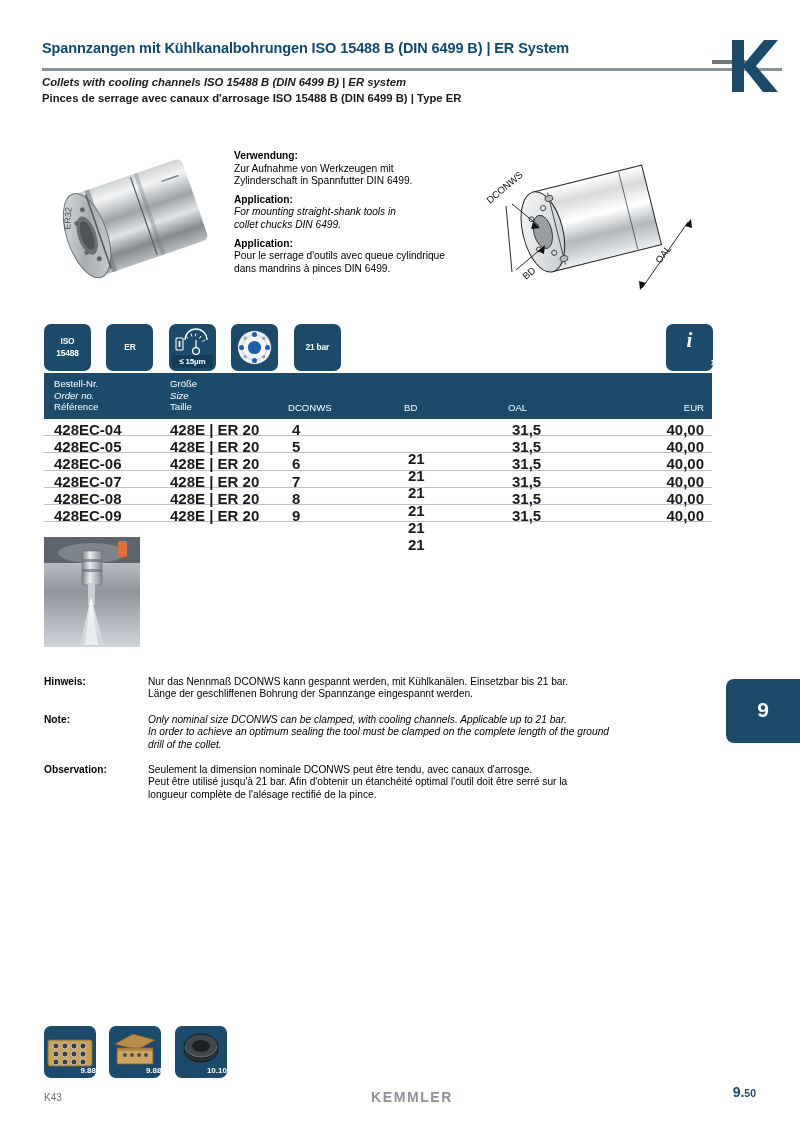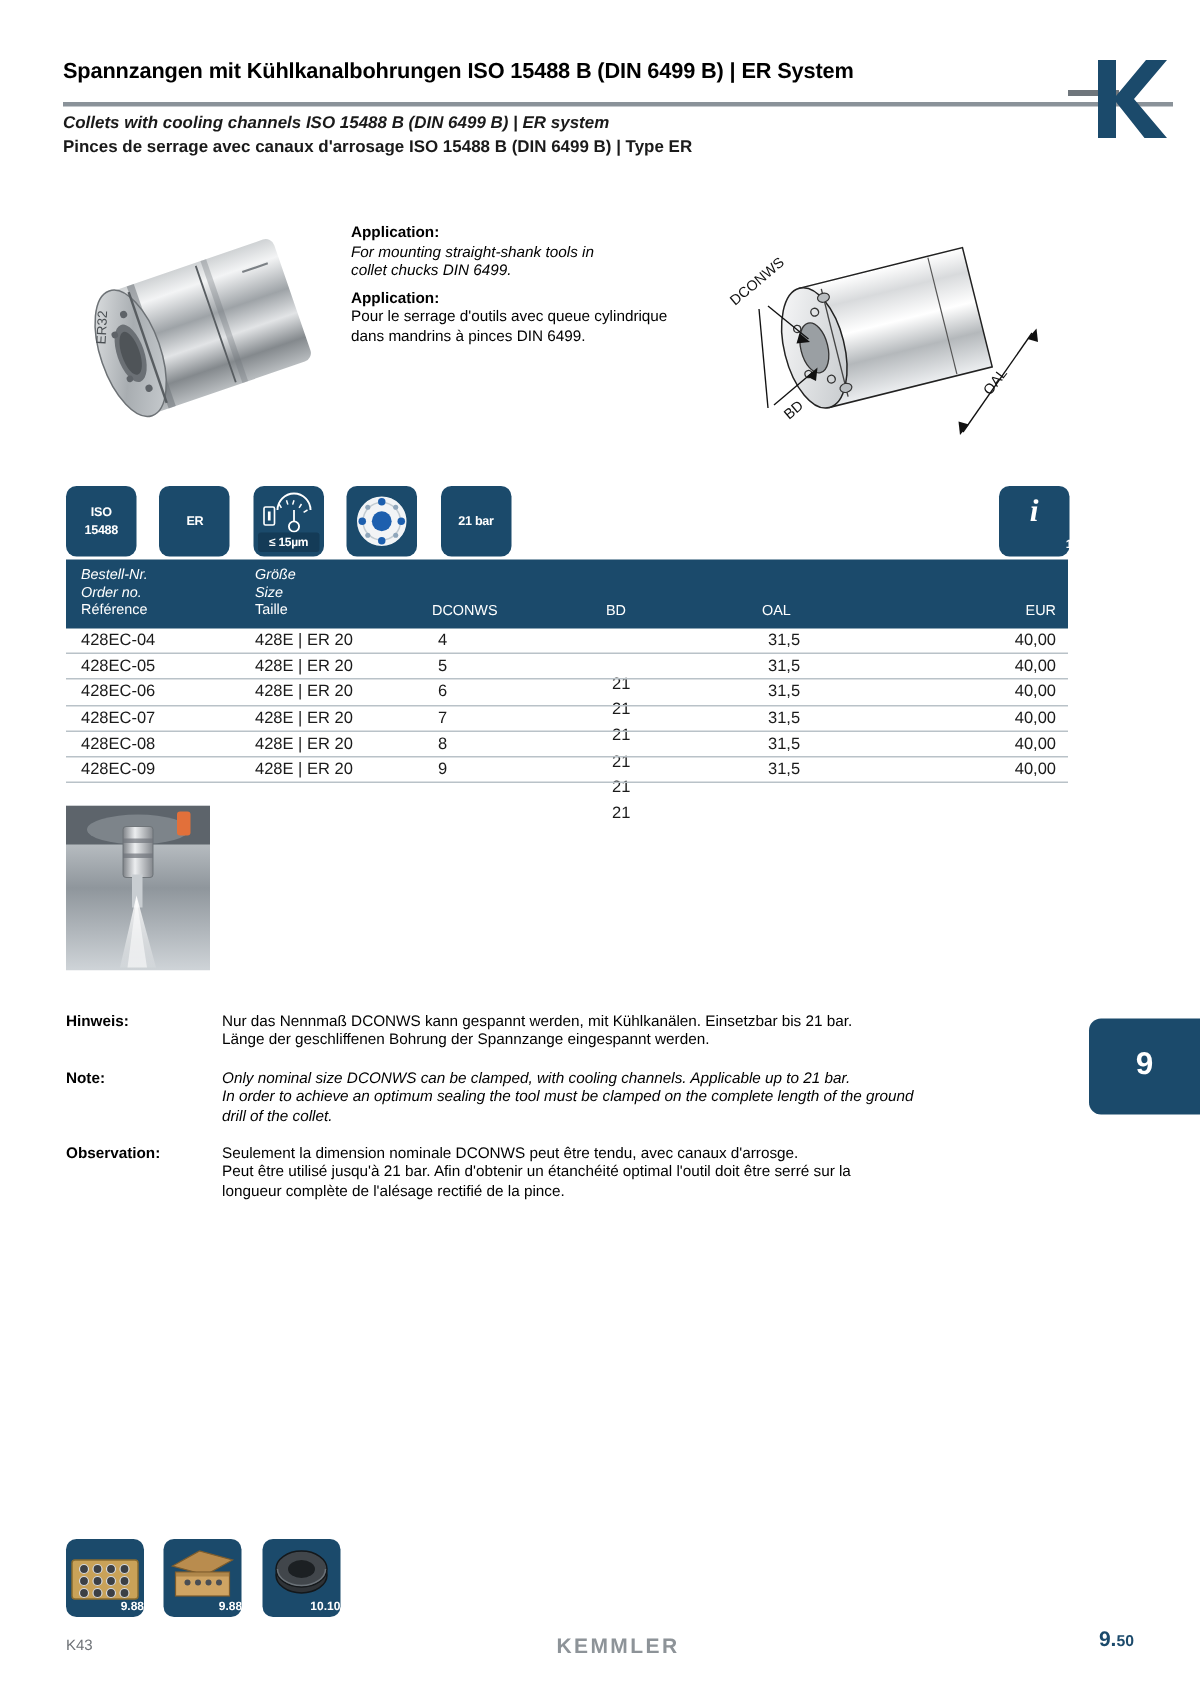--- a/index.html
+++ b/index.html
@@ -6,21 +6,21 @@
   body{
     width:800px;height:1131px;background:#ffffff;
     font-family:"Liberation Sans",sans-serif;
     color:#1a1a1a;position:relative;overflow:hidden;
   }
   .page{position:absolute;left:0;top:0;width:800px;height:1131px;}
 
   
   .title-main{
     position:absolute;left:42px;top:40px;width:660px;
-    font-size:14.5px;font-weight:bold;color:#000000;letter-spacing:-0.1px;
+    font-size:14.5px;font-weight:bold;color:#0c4a6e;letter-spacing:-0.1px;
   }
   .title-rule{
     position:absolute;left:42px;top:68px;width:740px;height:3px;
     background:#8a9299;
   }
   .title-sub1{
     position:absolute;left:42px;top:76px;width:660px;
     font-size:11.3px;font-style:italic;font-weight:bold;color:#1a1a1a;
   }
   .title-sub2{
@@ -72,30 +72,30 @@
     position:absolute;left:0;bottom:4px;width:100%;text-align:center;
     color:#fff;font-size:8px;font-weight:bold;padding-left:31px;
   }
 
   
   .tbl{position:absolute;left:44px;top:373px;width:668px;}
   .thead{background:#1b4a6b;color:#ffffff;height:46px;position:relative;}
   .thead .cell{position:absolute;font-size:9.6px;line-height:11.6px;}
   .thead .c-order{left:10px;top:5px;}
   .thead .c-size{left:126px;top:5px;}
-  .thead .l1{display:block;font-style:italic;}
+  .thead .l1{display:block;}
   .thead .l2{display:block;font-style:italic;}
   .thead .l3{display:block;}
   .thead .c-dconws{left:244px;top:29px;}
   .thead .c-bd{left:360px;top:29px;}
   .thead .c-oal{left:464px;top:29px;}
   .thead .c-eur{right:8px;top:29px;}
 
   .trow{height:16.2px;position:relative;border-bottom:1px solid #b9c2c8;}
-  .trow .cell{position:absolute;top:2px;font-size:11px;color:#1a1a1a;}
+  .trow .cell{position:absolute;top:2px;font-size:15px;color:#1a1a1a;font-weight:bold;}
   .trow .c-order{left:10px;}
   .trow .c-size{left:126px;}
   .trow .c-dconws{left:248px;}
   .trow .c-bd{left:364px;margin-top:29px;}
   .trow .c-oal{left:468px;}
   .trow .c-eur{right:8px;}
 
   
   .spray{position:absolute;left:44px;top:537px;width:96px;height:110px;overflow:hidden;}
 
@@ -187,20 +187,25 @@
       <circle cx="34" cy="58" r="2.2" fill="#5e6368"></circle>
       <circle cx="34" cy="89" r="2.2" fill="#5e6368"></circle>
       <path d="M52 34 L52 112" stroke="#585d61" stroke-width="1.6" fill="none"></path>
       <path d="M100 32 L100 114" stroke="#585d61" stroke-width="1.2" fill="none"></path>
       <path d="M128 46 L146 46" stroke="#7b8085" stroke-width="1.4"></path>
       <text x="26" y="62" font-size="9" fill="#4a4f53" font-family="Liberation Sans, sans-serif" transform="rotate(-68 26 62)">ER32</text>
     </g>
   </svg>
 
   <div class="appblock">
+    <div class="grp">
+      <div class="hd">Verwendung:</div>
+      <div class="bd">Zur Aufnahme von Werkzeugen mit</div>
+      <div class="bd">Zylinderschaft in Spannfutter DIN 6499.</div>
+    </div>
     <div class="grp">
       <div class="hd">Application:</div>
       <div class="bd it">For mounting straight-shank tools in</div>
       <div class="bd it">collet chucks DIN 6499.</div>
     </div>
     <div class="grp">
       <div class="hd">Application:</div>
       <div class="bd">Pour le serrage d'outils avec queue cylindrique</div>
       <div class="bd">dans mandrins à pinces DIN 6499.</div>
     </div>

